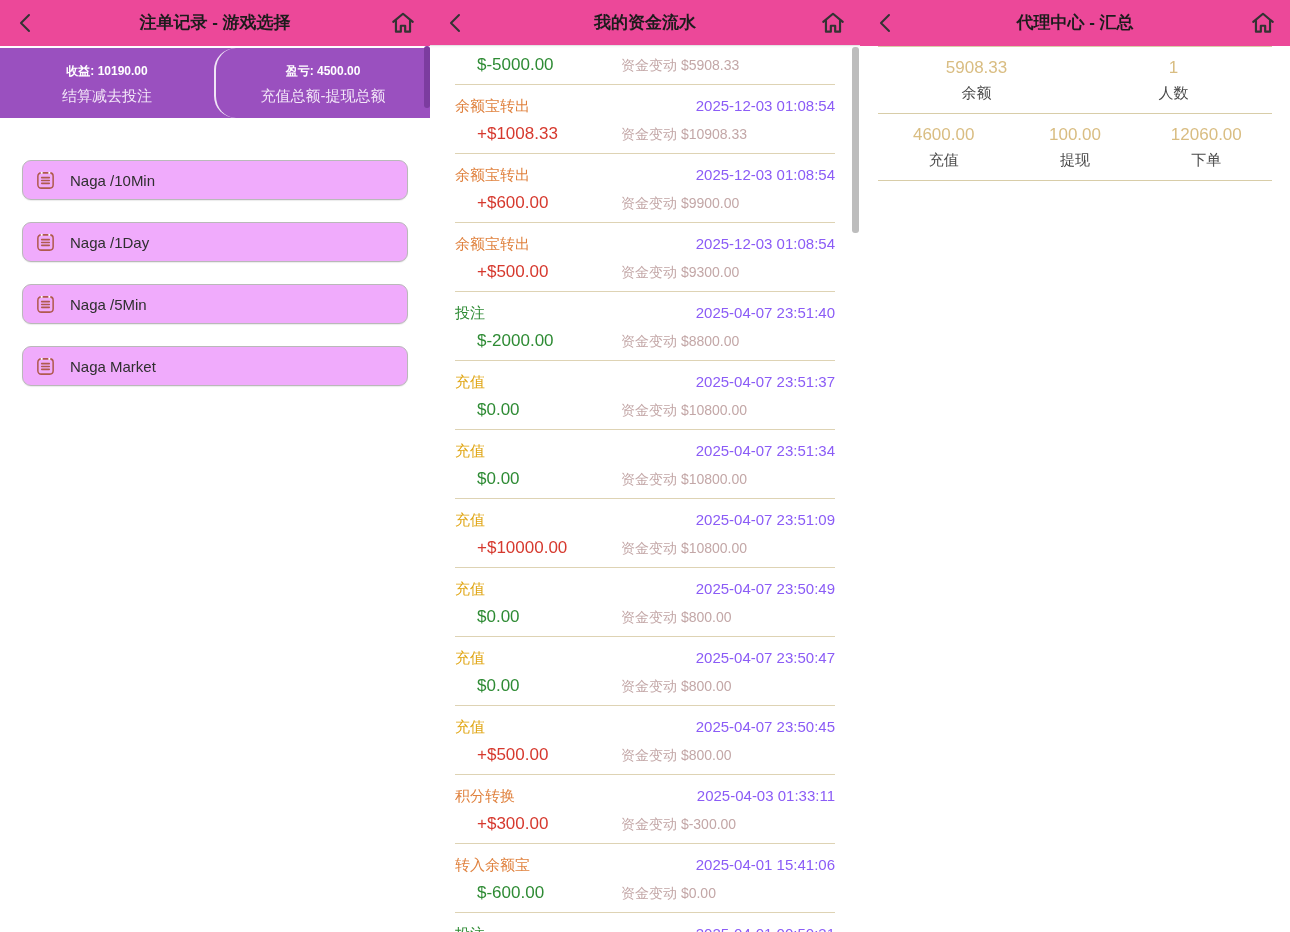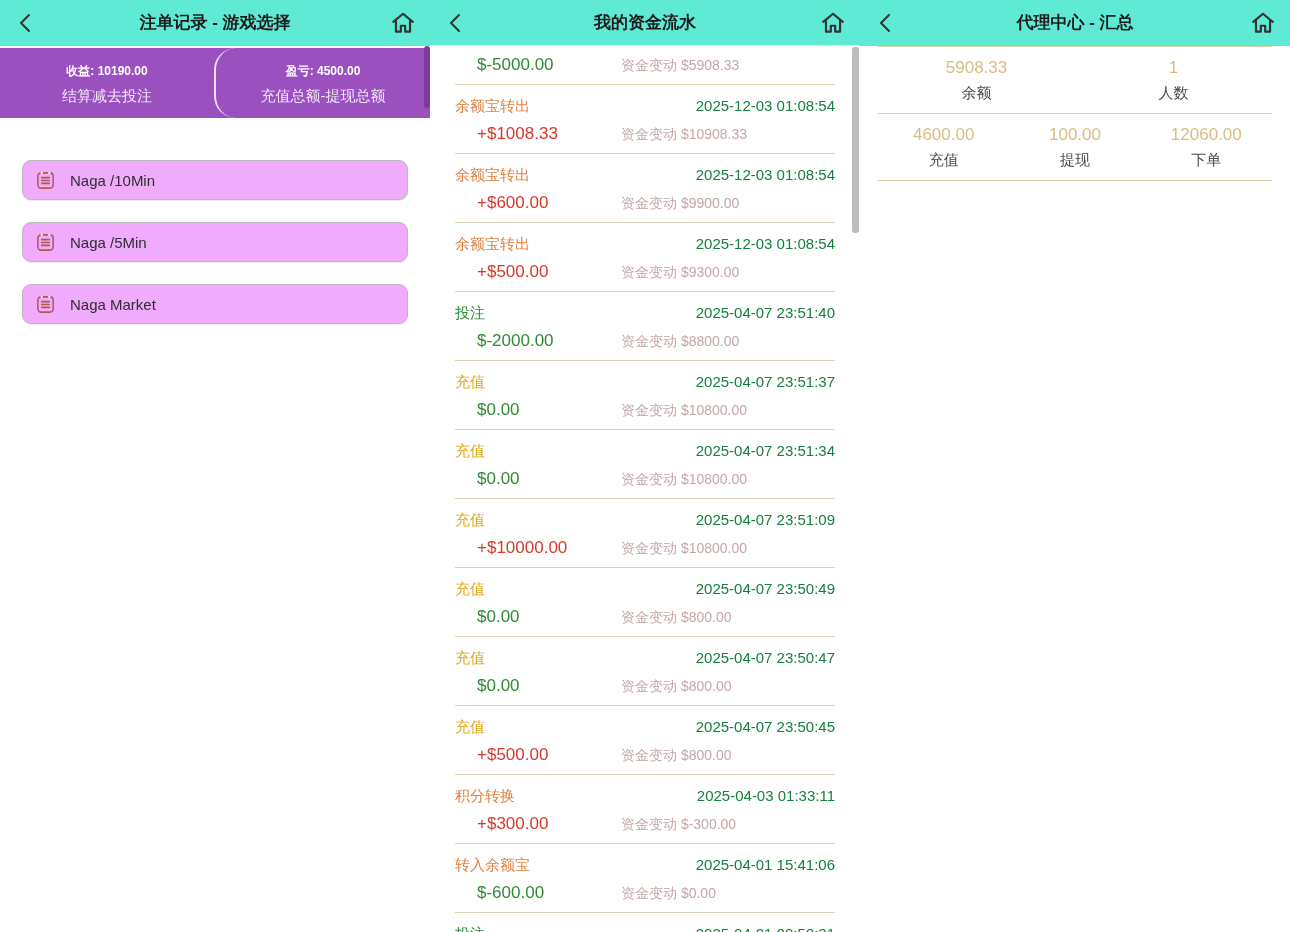--- a/index.html
+++ b/index.html
@@ -2,21 +2,21 @@
 <html><head>
 <meta charset="utf-8">
 <style>
   * { margin:0; padding:0; box-sizing:border-box; }
   html,body { width:1290px; height:932px; overflow:hidden; background:#fff;
     font-family:"Liberation Sans","DejaVu Sans",sans-serif; }
   .app { display:flex; width:1290px; height:932px; }
   .panel { width:430px; height:932px; position:relative; background:#fff; overflow:hidden; }
 
   
-  .hdr { height:46px; position:relative; background:#5eead4; }
+  .hdr { height:46px; position:relative; background:#ec4899; }
   .hdr-title { position:absolute; left:0; right:0; top:0; height:46px; line-height:46px;
     text-align:center; font-size:17px; font-weight:700; color:#1c1c1c; }
   .hdr-back { position:absolute; left:14px; top:11px; width:24px; height:24px; cursor:pointer; }
   .hdr-home { position:absolute; right:14px; top:10px; width:26px; height:26px; cursor:pointer; }
   .hdr.with-line { border-bottom:1px solid #e4e4e4; box-shadow:0 1px 2px rgba(0,0,0,0.04); }
 
   
   .banner { display:flex; margin-top:2px; background:#9a50bf; color:#fff; height:70px; }
   .banner-cell { flex:1; text-align:center; padding-top:10px; }
   .banner-cell + .banner-cell { border-left:2px solid rgba(255,255,255,0.85);border-radius:22px; }
@@ -33,21 +33,21 @@
   .scroll-thumb { position:absolute; border-radius:3px; }
   .scroll-thumb.purple { right:0; top:46px; width:6px; height:62px; background:#7c3c9f; }
   .scroll-thumb.gray { right:1px; top:47px; width:7px; height:186px; background:#bdbdbd; }
 
   
   .funds { margin:0 25px; }
   .entry { border-bottom:1px solid #ded3b4; padding:8px 0 6px; }
   .entry .line1 { display:flex; justify-content:space-between; height:26px; line-height:26px; }
   .entry .line2 { height:26px; line-height:26px; margin-top:2px; }
   .etype { font-size:15px; }
-  .etime { font-size:15px; color:#15803d; }
+  .etime { font-size:15px; color:#8b5cf6; }
   .eamt { display:inline-block; width:166px; padding-left:22px; font-size:17px; }
   .echg { font-size:14px; color:#c3a7a7; }
   .entry.partial-top { padding-top:4px; }
   .entry.partial-bottom { border-bottom:none; }
   .c-orange { color:#e0823f; }
   .c-gold { color:#e0a512; }
   .c-green { color:#2e8b34; }
   .c-red { color:#d6392e; }
 
   
@@ -101,20 +101,31 @@
         </div>
         <div class="game-btn">
           <svg viewBox="0 0 22 22">
             <rect x="3" y="3" width="16" height="16" rx="3.5" fill="none" stroke="#b05a4e" stroke-width="1.6"></rect>
             <line x1="7" y1="8" x2="15" y2="8" stroke="#b05a4e" stroke-width="1.6" stroke-linecap="round"></line>
             <line x1="7" y1="11" x2="15" y2="11" stroke="#b05a4e" stroke-width="1.6" stroke-linecap="round"></line>
             <line x1="7" y1="14" x2="15" y2="14" stroke="#b05a4e" stroke-width="1.6" stroke-linecap="round"></line>
             <line x1="6" y1="3" x2="8" y2="3" stroke="#fff" stroke-width="2"></line>
             <line x1="14" y1="3" x2="16" y2="3" stroke="#fff" stroke-width="2"></line>
           </svg>
+          <span class="game-label">Naga /1Day</span>
+        </div>
+        <div class="game-btn">
+          <svg viewBox="0 0 22 22">
+            <rect x="3" y="3" width="16" height="16" rx="3.5" fill="none" stroke="#b05a4e" stroke-width="1.6"></rect>
+            <line x1="7" y1="8" x2="15" y2="8" stroke="#b05a4e" stroke-width="1.6" stroke-linecap="round"></line>
+            <line x1="7" y1="11" x2="15" y2="11" stroke="#b05a4e" stroke-width="1.6" stroke-linecap="round"></line>
+            <line x1="7" y1="14" x2="15" y2="14" stroke="#b05a4e" stroke-width="1.6" stroke-linecap="round"></line>
+            <line x1="6" y1="3" x2="8" y2="3" stroke="#fff" stroke-width="2"></line>
+            <line x1="14" y1="3" x2="16" y2="3" stroke="#fff" stroke-width="2"></line>
+          </svg>
           <span class="game-label">Naga /5Min</span>
         </div>
         <div class="game-btn">
           <svg viewBox="0 0 22 22">
             <rect x="3" y="3" width="16" height="16" rx="3.5" fill="none" stroke="#b05a4e" stroke-width="1.6"></rect>
             <line x1="7" y1="8" x2="15" y2="8" stroke="#b05a4e" stroke-width="1.6" stroke-linecap="round"></line>
             <line x1="7" y1="11" x2="15" y2="11" stroke="#b05a4e" stroke-width="1.6" stroke-linecap="round"></line>
             <line x1="7" y1="14" x2="15" y2="14" stroke="#b05a4e" stroke-width="1.6" stroke-linecap="round"></line>
             <line x1="6" y1="3" x2="8" y2="3" stroke="#fff" stroke-width="2"></line>
             <line x1="14" y1="3" x2="16" y2="3" stroke="#fff" stroke-width="2"></line>

